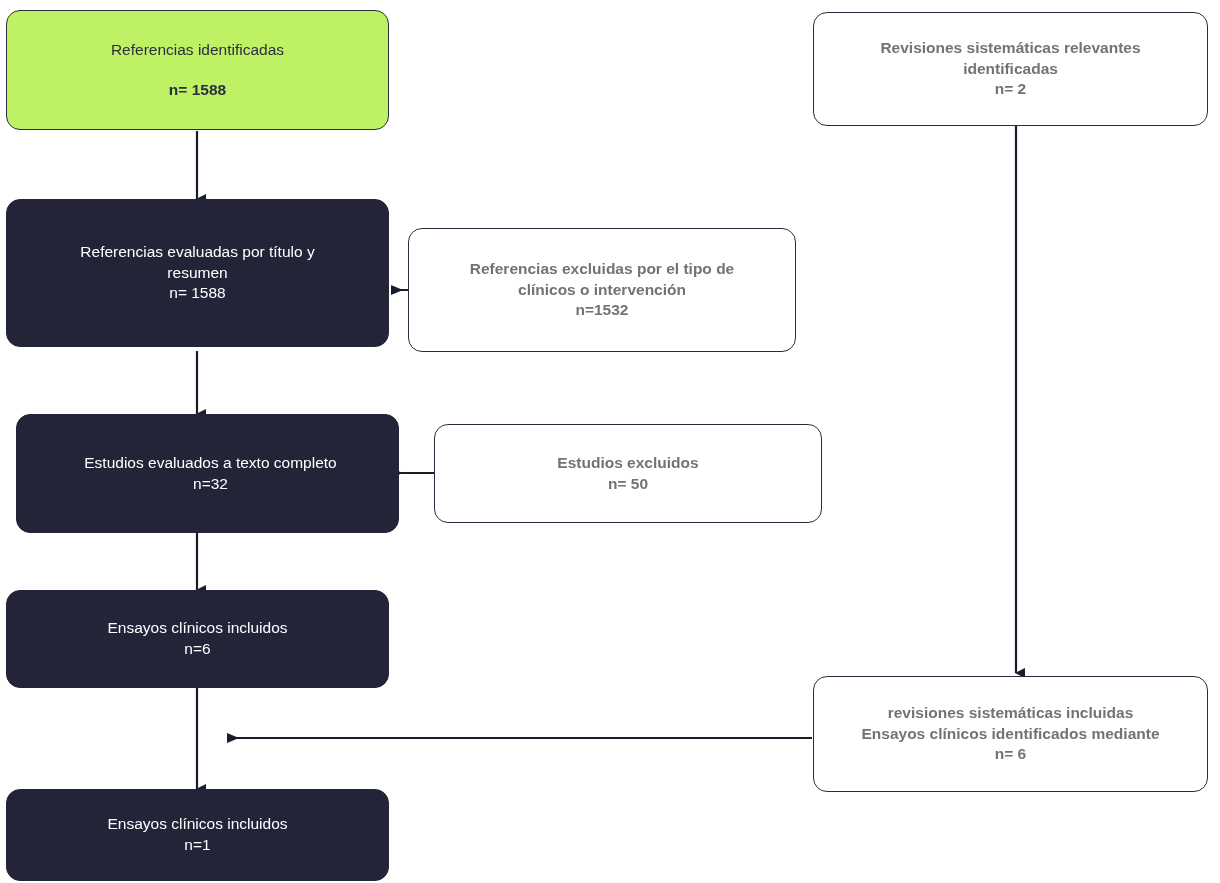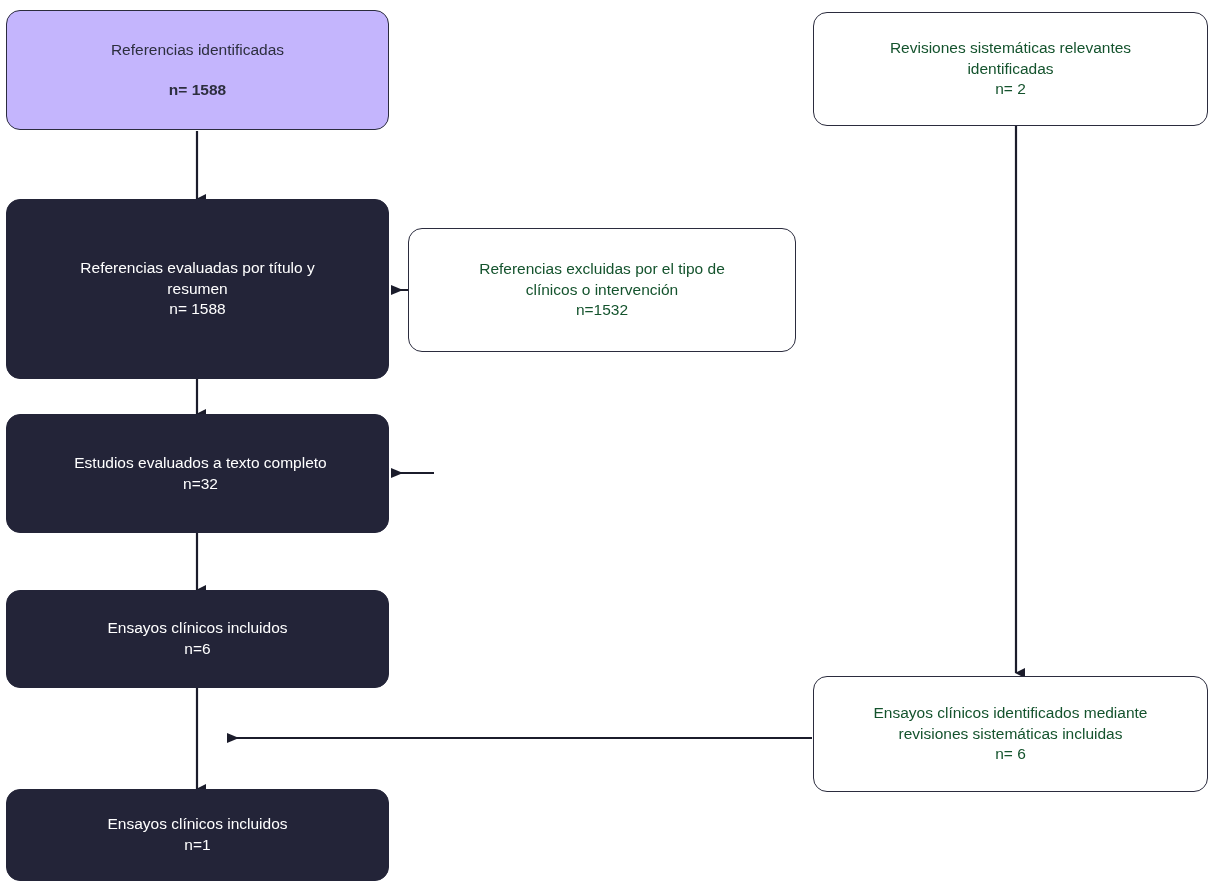--- a/index.html
+++ b/index.html
@@ -37,29 +37,30 @@
     line-height: 1.34;
     font-size: 15.5px;
     padding: 6px 14px;
   }
   .node-dark {
     background: #232438;
     color: #ffffff;
     border: 1px solid #232438;
   }
   .node-grey {
-    background: #c4b5fd;
+    background: #bef264;
     color: #2c2e3e;
     border: 1.6px solid #2b2c3e;
     gap: 19px;
   }
   .node-light {
     background: #ffffff;
-    color: #14532d;
+    color: #737373;
     border: 1.6px solid #2b2c3e;
+    font-weight: bold;
   }
   .node .line {
     display: block;
     white-space: nowrap;
   }
   .node .line.bold {
     font-weight: bold;
   }
 </style>
 </head>
@@ -92,53 +93,57 @@
     <line x1="1016" y1="126" x2="1016" y2="673" stroke="#1b1c2b" stroke-width="2.2" marker-end="url(#arrowDown)"></line>
 
     <line x1="812" y1="738" x2="228" y2="738" stroke="#1b1c2b" stroke-width="2.2" marker-end="url(#arrowLeft)"></line>
   </svg>
 
   <div class="node node-grey" style="left:6px; top:10px; width:383px; height:120px;">
     <span class="line">Referencias identificadas</span>
     <span class="line bold">n= 1588</span>
   </div>
 
-  <div class="node node-dark" style="left:6px; top:199px; width:383px; height:180px;text-align:center;">
+  <div class="node node-dark" style="left:6px; top:199px; width:383px; height:148px;text-align:center;">
     <span class="line">Referencias evaluadas por título y</span>
     <span class="line">resumen</span>
     <span class="line">n= 1588</span>
   </div>
 
   <div class="node node-light" style="left:408px; top:228px; width:388px; height:124px;">
     <span class="line">Referencias excluidas por el tipo de</span>
     <span class="line">clínicos o intervención</span>
     <span class="line">n=1532</span>
   </div>
 
-  <div class="node node-dark" style="left:6px; top:414px; width:383px; height:119px;padding-left:20px;">
+  <div class="node node-dark" style="left:16px; top:414px; width:383px; height:119px;padding-left:20px;">
     <span class="line">Estudios evaluados a texto completo</span>
     <span class="line">n=32</span>
   </div>
 
+  <div class="node node-light" style="left:434px; top:424px; width:388px; height:99px;">
+    <span class="line">Estudios excluidos</span>
+    <span class="line">n= 50</span>
+  </div>
 
   <div class="node node-dark" style="left:6px; top:590px; width:383px; height:98px;">
     <span class="line">Ensayos clínicos incluidos</span>
     <span class="line">n=6</span>
   </div>
 
   <div class="node node-dark" style="left:6px; top:789px; width:383px; height:92px;">
     <span class="line">Ensayos clínicos incluidos</span>
     <span class="line">n=1</span>
   </div>
 
   <div class="node node-light" style="left:813px; top:12px; width:395px; height:114px;">
     <span class="line">Revisiones sistemáticas relevantes</span>
     <span class="line">identificadas</span>
     <span class="line">n= 2</span>
   </div>
 
   <div class="node node-light" style="left:813px; top:676px; width:395px; height:116px;">
+    <span class="line">revisiones sistemáticas incluidas</span>
     <span class="line">Ensayos clínicos identificados mediante</span>
-    <span class="line">revisiones sistemáticas incluidas</span>
     <span class="line">n= 6</span>
   </div>
 
 </div>
 
 </body></html>

